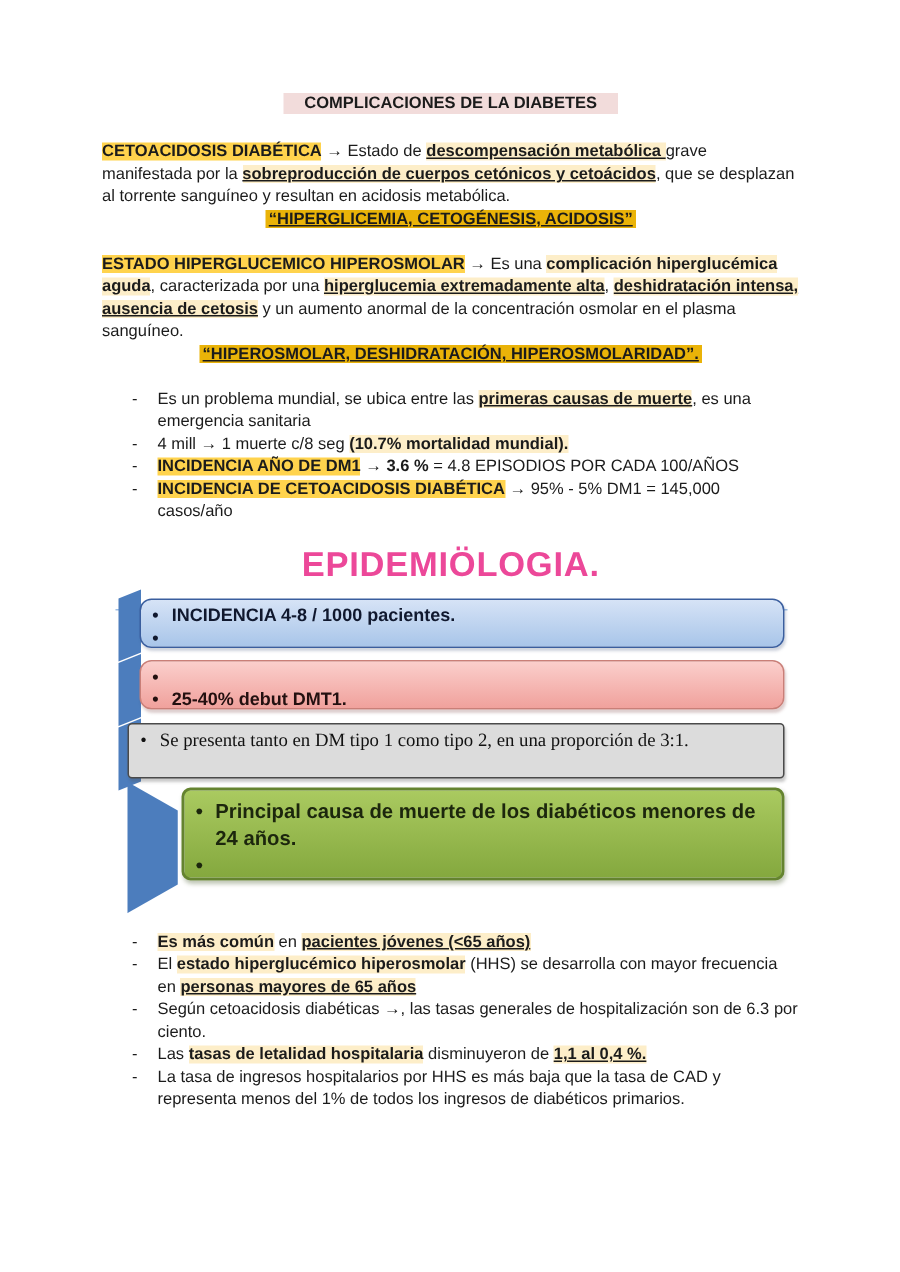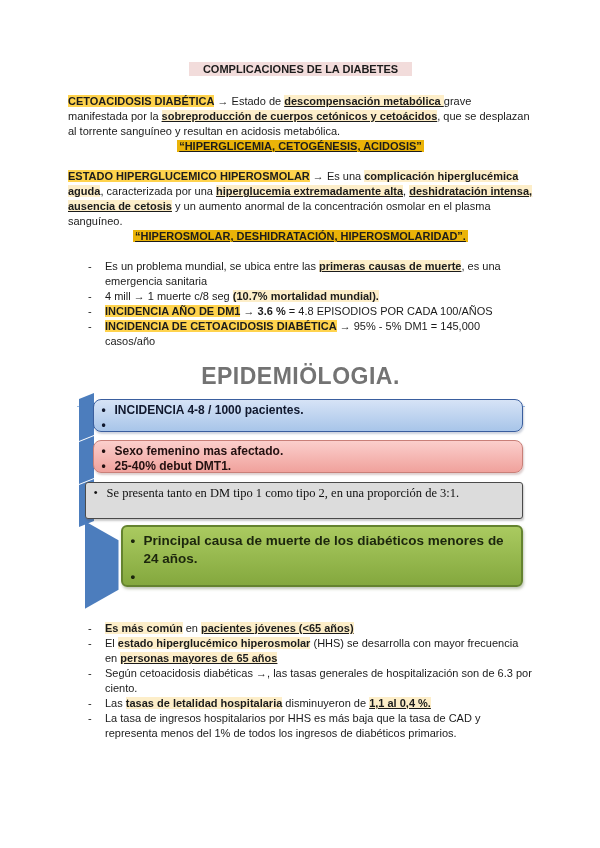--- a/index.html
+++ b/index.html
@@ -33,21 +33,21 @@
   
   .blist{margin:0;}
   .bitem{display:flex;}
   .dash{width:17px;margin-left:20px;flex:none;}
   .btext{flex:1;}
 
   
   .slide{position:relative;width:448px;height:248px;margin:14px auto 10px auto;}
   .slide-title{
     text-align:center;font-size:23px;line-height:26px;font-weight:bold;
-    color:#737373;letter-spacing:0.5px;border-bottom:1px solid #9dbde4;padding-bottom:17px;
+    color:#ec4899;letter-spacing:0.5px;border-bottom:1px solid #9dbde4;padding-bottom:17px;
   }
   .sbox{position:absolute;font-size:12px;line-height:15px;padding:3px 8px;box-sizing:border-box;}
   .brow{display:flex;}
   .bdot{width:13px;flex:none;}
   .box-blue{
     left:16px;right:2px;top:36px;height:33px;border-radius:8px;
     background:linear-gradient(#d6e3f6,#a8c5e9);border:1px solid #3a5e9e;
     color:#10182e;font-weight:bold;box-shadow:1px 2px 2px rgba(60,80,120,.25);
   }
   .box-pink{
@@ -128,21 +128,20 @@
         <span>INCIDENCIA 4-8 / 1000 pacientes.</span>
       </div>
       <div class="brow">
         <span class="bdot">•</span>
       </div>
     </div>
 
     <div class="sbox box-pink">
       <div class="brow">
         <span class="bdot">•</span>
-        <span>Sexo femenino mas afectado.</span>
       </div>
       <div class="brow">
         <span class="bdot">•</span>
         <span>25-40% debut DMT1.</span>
       </div>
     </div>
 
     <div class="sbox box-gray">
       <div class="brow">
         <span class="bdot">•</span>

